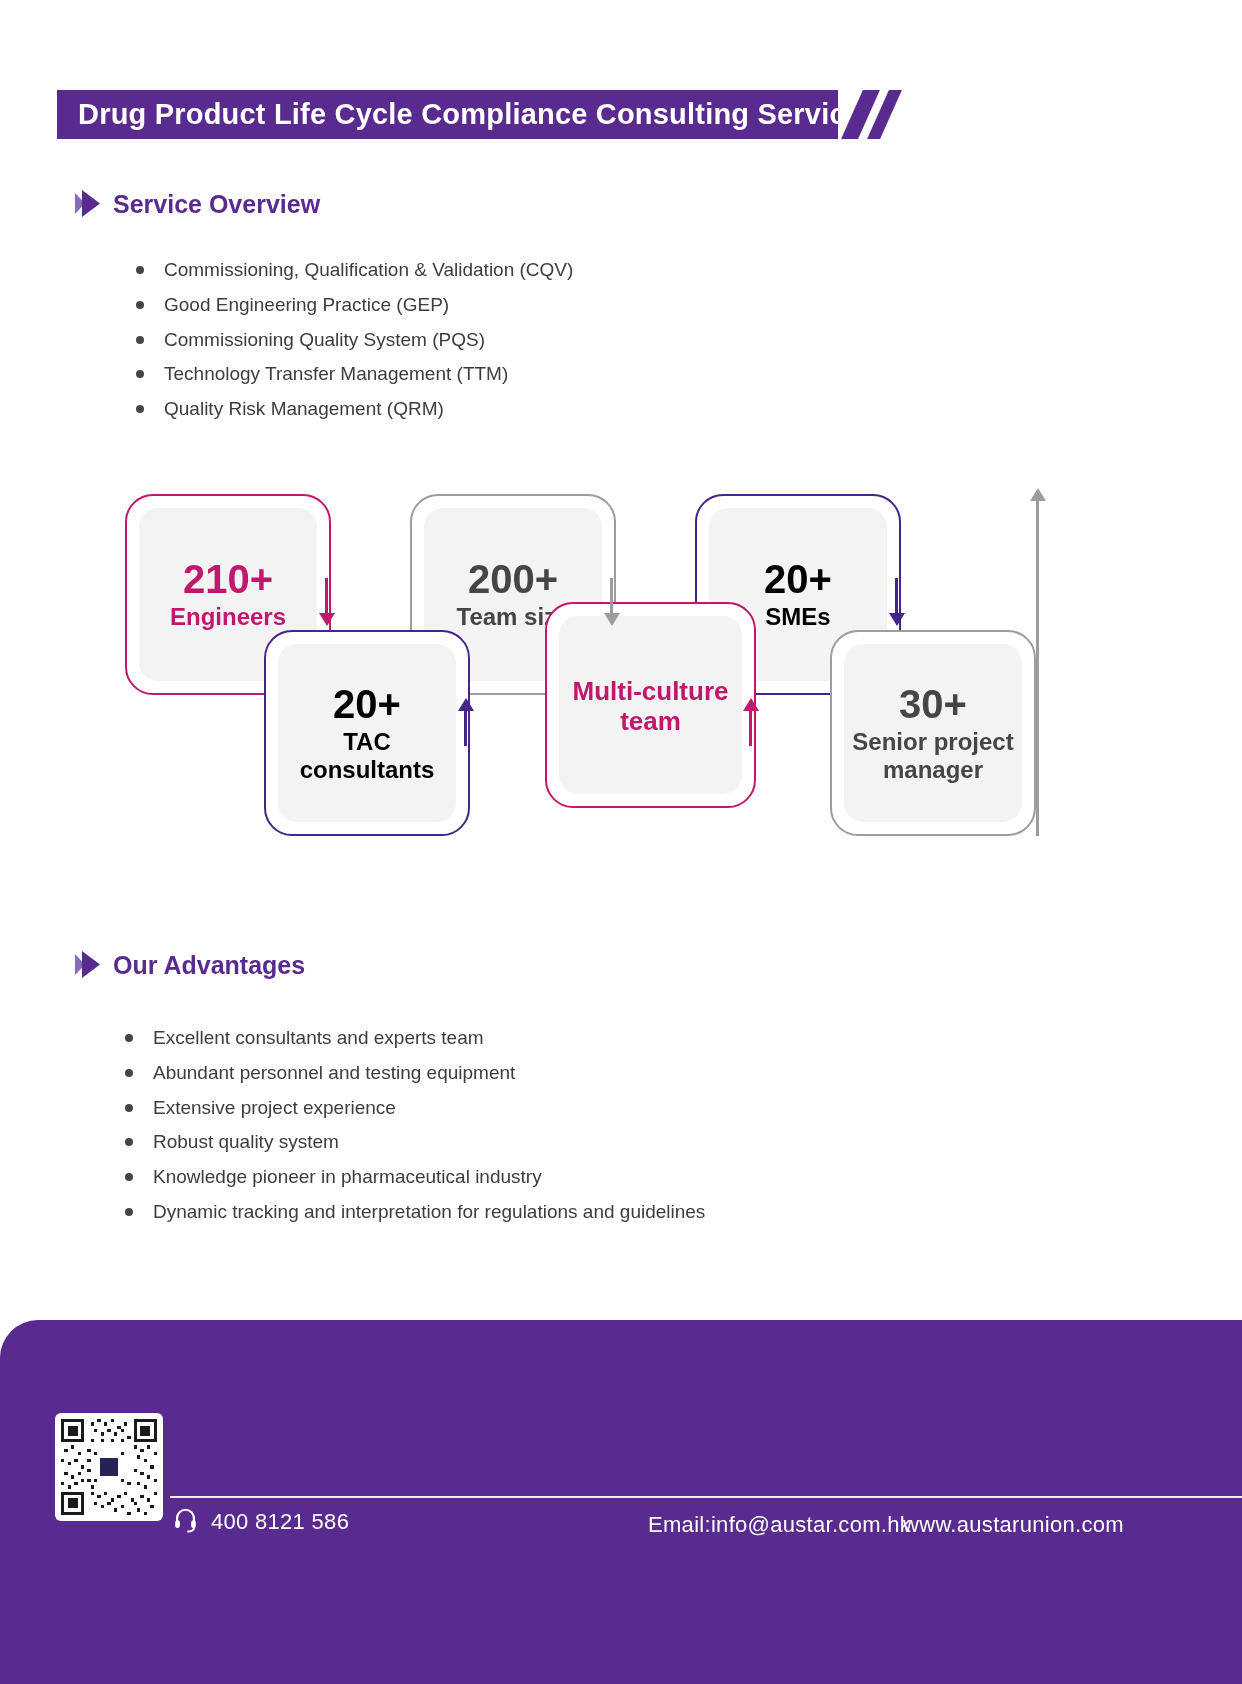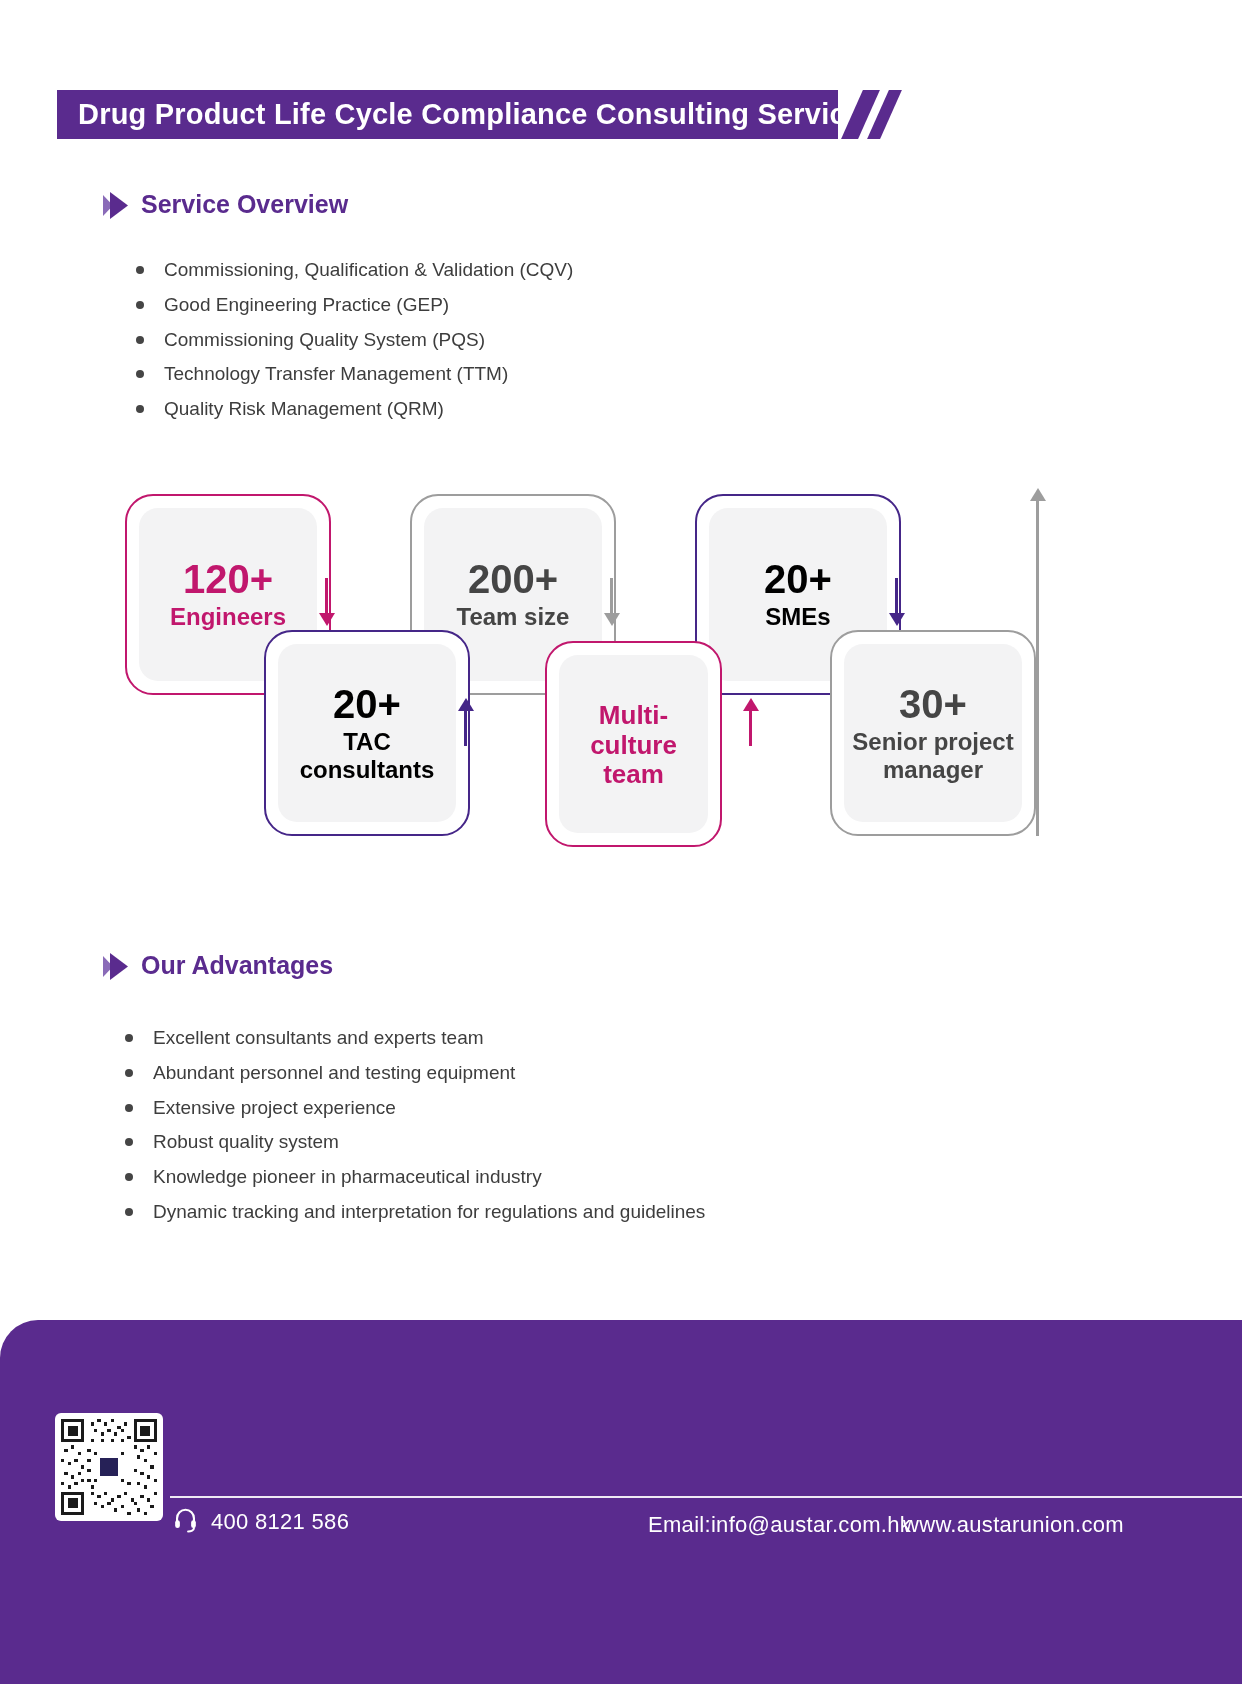--- a/index.html
+++ b/index.html
@@ -13,21 +13,21 @@
   .banner{
     position:absolute;left:57px;top:90px;width:781px;height:49px;
     background:#5a2b8e;display:flex;align-items:center;padding-left:21px;
     box-sizing:border-box;
   }
   .banner-title{color:#fff;font-size:29px;font-weight:700;letter-spacing:.2px;white-space:nowrap;}
   .stripe{position:absolute;top:90px;height:49px;background:#5a2b8e;transform:skewX(-24deg);}
   .stripe.s1{left:852px;width:17px;}
   .stripe.s2{left:878px;width:13px;}
   
-  .sec-head{position:absolute;display:flex;align-items:flex-end;gap:13px;margin-left:28px;}
+  .sec-head{position:absolute;display:flex;align-items:flex-start;gap:13px;}
   .sec-head .txt{color:#5a2b8e;font-size:25px;font-weight:700;}
   .sec-head svg{display:block;}
   
   ul.blist{position:absolute;list-style:none;margin:16px;padding:0;}
   ul.blist li{display:flex;align-items:center;gap:20px;height:34.7px;}
   ul.blist .dot{width:8px;height:8px;border-radius:50%;background:#454545;flex:none;}
   ul.blist .li-txt{font-size:19px;color:#3d3d3d;}
   
   .diagram{position:absolute;left:0;top:0;width:1242px;height:1684px;pointer-events:none;}
   .stat-box{position:absolute;border:2.5px solid;border-radius:28px;background:#fff;box-sizing:border-box;}
@@ -109,21 +109,21 @@
         <span class="dot"></span>
         <span class="li-txt">Quality Risk Management (QRM)</span>
       </li>
   </ul>
 
   <div class="diagram">
 
     <div class="stat-box row1 b-pink" style="left:125px;top:494px;width:206px;height:201px;">
       <div class="fill"></div>
       <div class="content">
-        <div class="stat-value t-pink">120+</div>
+        <div class="stat-value t-pink">210+</div>
         <div class="stat-label t-pink">Engineers</div>
       </div>
     </div>
 
     <div class="stat-box row1 b-gray" style="left:410px;top:494px;width:206px;height:201px;">
       <div class="fill"></div>
       <div class="content">
         <div class="stat-value t-dark">200+</div>
         <div class="stat-label t-dark">Team size</div>
       </div>
@@ -138,21 +138,21 @@
     </div>
 
     <div class="stat-box row2 b-purple" style="left:264px;top:630px;width:206px;height:206px;">
       <div class="fill"></div>
       <div class="content">
         <div class="stat-value t-purple">20+</div>
         <div class="stat-label t-purple lbl-wrap" style="max-width:150px;">TAC consultants</div>
       </div>
     </div>
 
-    <div class="stat-box row2 b-pink" style="left:545px;top:641px;width:177px;height:206px;">
+    <div class="stat-box row2 b-pink" style="left:545px;top:602px;width:211px;height:206px;">
       <div class="fill"></div>
       <div class="content">
         <div class="stat-label t-pink lbl-big">Multi-culture team</div>
       </div>
     </div>
 
     <div class="stat-box row2 b-gray" style="left:830px;top:630px;width:206px;height:206px;">
       <div class="fill"></div>
       <div class="content">
         <div class="stat-value t-dark">30+</div>

